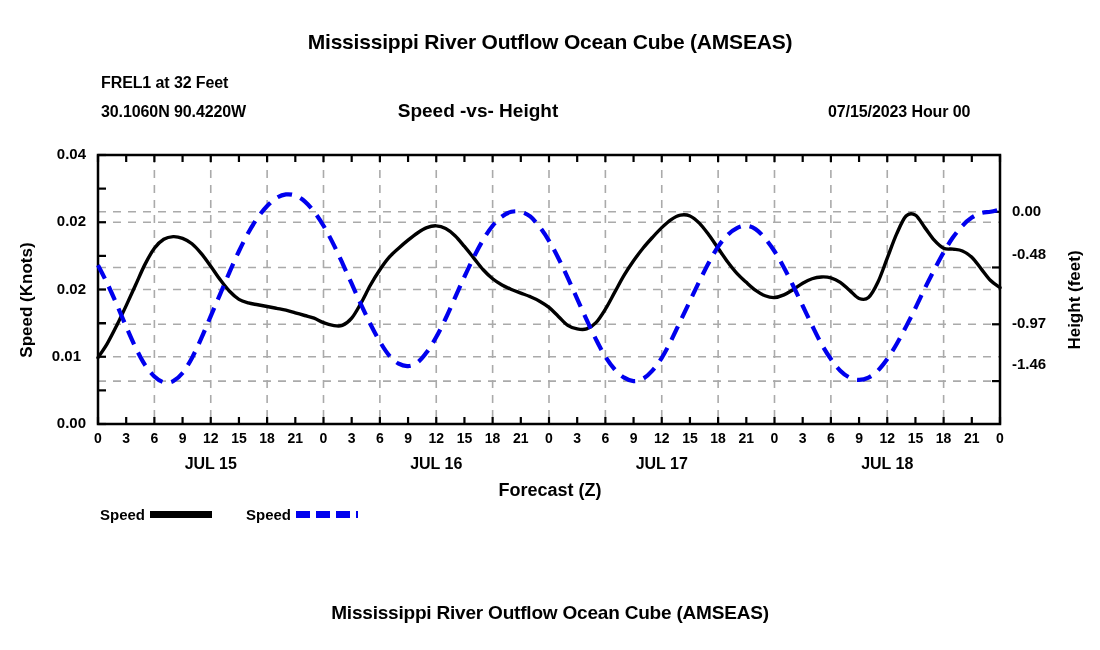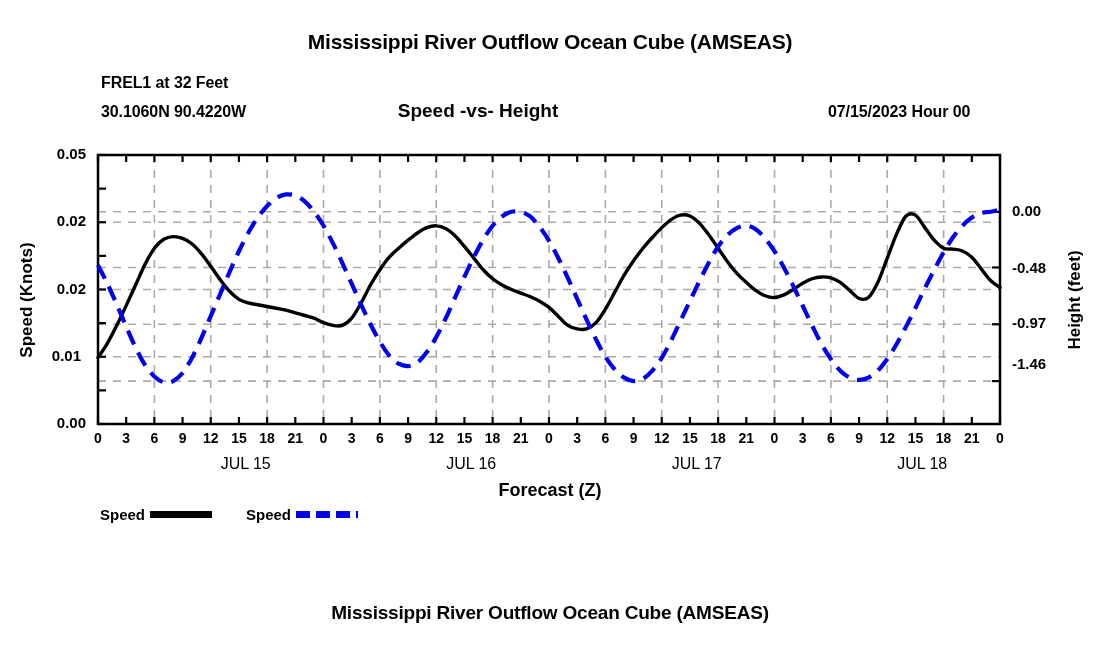--- a/index.html
+++ b/index.html
@@ -115,22 +115,22 @@
     width: 70px;
   }
   .xtick {
     font-size: 14px;
     font-weight: bold;
     text-align: center;
     width: 26px;
   }
   .daylabel {
     font-size: 16px;
-    font-weight: normal;
-    text-align: right;
+    font-weight: bold;
+    text-align: center;
     width: 120px;
   }
 
   #legend {
     top: 506px;
     left: 100px;
     display: flex;
     align-items: center;
     gap: 6px;
     font-size: 15px;
@@ -284,29 +284,29 @@
       <line x1="1000" x2="992" y1="267.4698275862069" y2="267.4698275862069" stroke="#000" stroke-width="2.2"></line>
       <line x1="1000" x2="992" y1="324.2844827586207" y2="324.2844827586207" stroke="#000" stroke-width="2.2"></line>
       <line x1="1000" x2="992" y1="381.0991379310345" y2="381.0991379310345" stroke="#000" stroke-width="2.2"></line>
     </g>
   <rect id="plot-frame" x="98" y="155" width="902" height="269" fill="none" stroke="#000000" stroke-width="2.5"></rect>
   <path id="series-speed" fill="none" stroke="#000000" stroke-width="3.4" stroke-linejoin="round" stroke-linecap="round" d="M 98.00 357.65 C 99.57 355.26, 104.26 348.68, 107.40 343.30 C 110.53 337.92, 113.66 331.64, 116.79 325.37 C 119.92 319.09, 123.06 312.37, 126.19 305.64 C 129.32 298.91, 132.45 291.89, 135.58 285.02 C 138.72 278.14, 141.85 270.52, 144.98 264.39 C 148.11 258.27, 151.24 252.44, 154.38 248.25 C 157.51 244.07, 160.64 241.23, 163.77 239.29 C 166.90 237.34, 170.03 236.75, 173.17 236.60 C 176.30 236.45, 179.43 237.19, 182.56 238.39 C 185.69 239.59, 188.83 241.23, 191.96 243.77 C 195.09 246.31, 198.22 249.90, 201.35 253.63 C 204.49 257.37, 207.62 261.85, 210.75 266.19 C 213.88 270.52, 217.01 275.45, 220.15 279.64 C 223.28 283.82, 226.41 288.01, 229.54 291.29 C 232.67 294.58, 235.81 297.42, 238.94 299.36 C 242.07 301.31, 245.20 302.05, 248.33 302.95 C 251.47 303.85, 254.60 304.15, 257.73 304.74 C 260.86 305.34, 263.99 305.94, 267.13 306.54 C 270.26 307.13, 273.39 307.73, 276.52 308.33 C 279.65 308.93, 282.78 309.38, 285.92 310.12 C 289.05 310.87, 292.18 311.92, 295.31 312.81 C 298.44 313.71, 301.58 314.61, 304.71 315.50 C 307.84 316.40, 310.97 317.00, 314.10 318.19 C 317.24 319.39, 320.37 321.48, 323.50 322.68 C 326.63 323.87, 329.76 324.92, 332.90 325.37 C 336.03 325.81, 339.16 326.56, 342.29 325.37 C 345.42 324.17, 348.56 321.93, 351.69 318.19 C 354.82 314.46, 357.95 308.48, 361.08 302.95 C 364.22 297.42, 367.35 290.55, 370.48 285.02 C 373.61 279.49, 376.74 274.41, 379.88 269.77 C 383.01 265.14, 386.14 260.81, 389.27 257.22 C 392.40 253.63, 395.53 251.09, 398.67 248.25 C 401.80 245.41, 404.93 242.72, 408.06 240.18 C 411.19 237.64, 414.33 235.10, 417.46 233.01 C 420.59 230.92, 423.72 228.83, 426.85 227.63 C 429.99 226.43, 433.12 225.69, 436.25 225.84 C 439.38 225.99, 442.51 226.88, 445.65 228.53 C 448.78 230.17, 451.91 232.71, 455.04 235.70 C 458.17 238.69, 461.31 242.72, 464.44 246.46 C 467.57 250.20, 470.70 254.23, 473.83 258.12 C 476.97 262.00, 480.10 266.34, 483.23 269.77 C 486.36 273.21, 489.49 276.20, 492.63 278.74 C 495.76 281.28, 498.89 283.22, 502.02 285.02 C 505.15 286.81, 508.28 288.15, 511.42 289.50 C 514.55 290.85, 517.68 291.89, 520.81 293.09 C 523.94 294.28, 527.08 295.33, 530.21 296.67 C 533.34 298.02, 536.47 299.36, 539.60 301.16 C 542.74 302.95, 545.87 304.89, 549.00 307.43 C 552.13 309.97, 555.26 313.41, 558.40 316.40 C 561.53 319.39, 564.66 323.27, 567.79 325.37 C 570.92 327.46, 574.06 328.36, 577.19 328.95 C 580.32 329.55, 583.45 330.00, 586.58 328.95 C 589.72 327.91, 592.85 325.96, 595.98 322.68 C 599.11 319.39, 602.24 314.31, 605.38 309.23 C 608.51 304.15, 611.64 297.87, 614.77 292.19 C 617.90 286.51, 621.03 280.38, 624.17 275.15 C 627.30 269.92, 630.43 265.29, 633.56 260.81 C 636.69 256.32, 639.83 252.14, 642.96 248.25 C 646.09 244.37, 649.22 240.93, 652.35 237.49 C 655.49 234.06, 658.62 230.62, 661.75 227.63 C 664.88 224.64, 668.01 221.65, 671.15 219.56 C 674.28 217.47, 677.41 215.67, 680.54 215.08 C 683.67 214.48, 686.81 214.63, 689.94 215.97 C 693.07 217.32, 696.20 220.01, 699.33 223.15 C 702.47 226.28, 705.60 230.62, 708.73 234.80 C 711.86 238.99, 714.99 243.77, 718.13 248.25 C 721.26 252.74, 724.39 257.52, 727.52 261.70 C 730.65 265.89, 733.78 269.92, 736.92 273.36 C 740.05 276.80, 743.18 279.49, 746.31 282.33 C 749.44 285.17, 752.58 288.15, 755.71 290.40 C 758.84 292.64, 761.97 294.58, 765.10 295.78 C 768.24 296.97, 771.37 297.72, 774.50 297.57 C 777.63 297.42, 780.76 296.23, 783.90 294.88 C 787.03 293.53, 790.16 291.44, 793.29 289.50 C 796.42 287.56, 799.56 285.02, 802.69 283.22 C 805.82 281.43, 808.95 279.79, 812.08 278.74 C 815.22 277.69, 818.35 277.10, 821.48 276.95 C 824.61 276.80, 827.74 276.95, 830.88 277.84 C 834.01 278.74, 837.14 280.23, 840.27 282.33 C 843.40 284.42, 846.53 287.71, 849.67 290.40 C 852.80 293.09, 855.93 297.27, 859.06 298.47 C 862.19 299.66, 865.33 300.26, 868.46 297.57 C 871.59 294.88, 874.72 288.90, 877.85 282.33 C 880.99 275.75, 884.12 266.19, 887.25 258.12 C 890.38 250.05, 893.51 240.93, 896.65 233.91 C 899.78 226.88, 902.91 219.11, 906.04 215.97 C 909.17 212.83, 912.31 213.13, 915.44 215.08 C 918.57 217.02, 921.70 223.45, 924.83 227.63 C 927.97 231.81, 931.10 236.75, 934.23 240.18 C 937.36 243.62, 940.49 246.76, 943.63 248.25 C 946.76 249.75, 949.89 248.70, 953.02 249.15 C 956.15 249.60, 959.28 249.60, 962.42 250.94 C 965.55 252.29, 968.68 254.23, 971.81 257.22 C 974.94 260.21, 978.08 264.99, 981.21 268.88 C 984.34 272.76, 987.47 277.39, 990.60 280.53 C 993.74 283.67, 998.43 286.51, 1000.00 287.71"></path>
   <path id="series-height" fill="none" stroke="#0000ee" stroke-width="4.2" stroke-linejoin="round" stroke-linecap="butt" stroke-dasharray="15 9" d="M 98.00 265.15 C 99.57 268.24, 104.26 277.13, 107.40 283.70 C 110.53 290.27, 113.66 297.42, 116.79 304.57 C 119.92 311.72, 123.06 319.45, 126.19 326.60 C 129.32 333.75, 132.45 341.10, 135.58 347.47 C 138.72 353.85, 141.85 360.04, 144.98 364.87 C 148.11 369.70, 151.24 373.56, 154.38 376.46 C 157.51 379.36, 160.64 381.49, 163.77 382.26 C 166.90 383.03, 170.03 382.65, 173.17 381.10 C 176.30 379.55, 179.43 376.85, 182.56 372.98 C 185.69 369.12, 188.83 363.71, 191.96 357.91 C 195.09 352.11, 198.22 345.16, 201.35 338.20 C 204.49 331.24, 207.62 323.51, 210.75 316.17 C 213.88 308.82, 217.01 301.48, 220.15 294.14 C 223.28 286.79, 226.41 279.26, 229.54 272.11 C 232.67 264.96, 235.81 257.81, 238.94 251.24 C 242.07 244.67, 245.20 238.29, 248.33 232.69 C 251.47 227.08, 254.60 222.06, 257.73 217.61 C 260.86 213.17, 263.99 209.30, 267.13 206.02 C 270.26 202.73, 273.39 199.83, 276.52 197.90 C 279.65 195.97, 282.78 194.81, 285.92 194.42 C 289.05 194.04, 292.18 194.42, 295.31 195.58 C 298.44 196.74, 301.58 198.67, 304.71 201.38 C 307.84 204.08, 310.97 207.76, 314.10 211.81 C 317.24 215.87, 320.37 220.51, 323.50 225.73 C 326.63 230.95, 329.76 236.94, 332.90 243.12 C 336.03 249.30, 339.16 256.07, 342.29 262.83 C 345.42 269.60, 348.56 276.75, 351.69 283.70 C 354.82 290.66, 357.95 297.81, 361.08 304.57 C 364.22 311.34, 367.35 318.10, 370.48 324.28 C 373.61 330.47, 376.74 336.46, 379.88 341.68 C 383.01 346.89, 386.14 351.92, 389.27 355.59 C 392.40 359.26, 395.53 361.97, 398.67 363.71 C 401.80 365.45, 404.93 366.22, 408.06 366.03 C 411.19 365.83, 414.33 364.87, 417.46 362.55 C 420.59 360.23, 423.72 356.36, 426.85 352.11 C 429.99 347.86, 433.12 342.64, 436.25 337.04 C 439.38 331.43, 442.51 325.06, 445.65 318.49 C 448.78 311.92, 451.91 304.57, 455.04 297.62 C 458.17 290.66, 461.31 283.51, 464.44 276.75 C 467.57 269.98, 470.70 263.22, 473.83 257.03 C 476.97 250.85, 480.10 244.86, 483.23 239.64 C 486.36 234.42, 489.49 229.59, 492.63 225.73 C 495.76 221.86, 498.89 218.77, 502.02 216.45 C 505.15 214.13, 508.28 212.59, 511.42 211.81 C 514.55 211.04, 517.68 211.04, 520.81 211.81 C 523.94 212.59, 527.08 213.94, 530.21 216.45 C 533.34 218.96, 536.47 222.83, 539.60 226.89 C 542.74 230.95, 545.87 235.58, 549.00 240.80 C 552.13 246.02, 555.26 252.01, 558.40 258.19 C 561.53 264.38, 564.66 271.14, 567.79 277.91 C 570.92 284.67, 574.06 291.82, 577.19 298.78 C 580.32 305.73, 583.45 312.88, 586.58 319.65 C 589.72 326.41, 592.85 333.17, 595.98 339.36 C 599.11 345.54, 602.24 351.73, 605.38 356.75 C 608.51 361.77, 611.64 366.03, 614.77 369.50 C 617.90 372.98, 621.03 375.69, 624.17 377.62 C 627.30 379.55, 630.43 380.91, 633.56 381.10 C 636.69 381.29, 639.83 380.52, 642.96 378.78 C 646.09 377.04, 649.22 374.14, 652.35 370.66 C 655.49 367.19, 658.62 362.93, 661.75 357.91 C 664.88 352.89, 668.01 346.70, 671.15 340.52 C 674.28 334.33, 677.41 327.38, 680.54 320.81 C 683.67 314.24, 686.81 307.67, 689.94 301.09 C 693.07 294.52, 696.20 287.76, 699.33 281.38 C 702.47 275.01, 705.60 268.63, 708.73 262.83 C 711.86 257.03, 714.99 251.24, 718.13 246.60 C 721.26 241.96, 724.39 238.10, 727.52 235.00 C 730.65 231.91, 733.78 229.59, 736.92 228.05 C 740.05 226.50, 743.18 225.54, 746.31 225.73 C 749.44 225.92, 752.58 227.08, 755.71 229.21 C 758.84 231.33, 761.97 234.81, 765.10 238.48 C 768.24 242.15, 771.37 246.41, 774.50 251.24 C 777.63 256.07, 780.76 261.67, 783.90 267.47 C 787.03 273.27, 790.16 279.64, 793.29 286.02 C 796.42 292.40, 799.56 299.16, 802.69 305.73 C 805.82 312.30, 808.95 319.07, 812.08 325.44 C 815.22 331.82, 818.35 338.39, 821.48 344.00 C 824.61 349.60, 827.74 354.62, 830.88 359.07 C 834.01 363.51, 837.14 367.57, 840.27 370.66 C 843.40 373.76, 846.53 376.07, 849.67 377.62 C 852.80 379.17, 855.93 379.94, 859.06 379.94 C 862.19 379.94, 865.33 379.17, 868.46 377.62 C 871.59 376.07, 874.72 373.76, 877.85 370.66 C 880.99 367.57, 884.12 363.51, 887.25 359.07 C 890.38 354.62, 893.51 349.41, 896.65 344.00 C 899.78 338.58, 902.91 332.59, 906.04 326.60 C 909.17 320.61, 912.31 314.43, 915.44 308.05 C 918.57 301.67, 921.70 294.72, 924.83 288.34 C 927.97 281.96, 931.10 275.78, 934.23 269.79 C 937.36 263.80, 940.49 257.81, 943.63 252.40 C 946.76 246.99, 949.89 241.77, 953.02 237.32 C 956.15 232.88, 959.28 229.01, 962.42 225.73 C 965.55 222.44, 968.68 219.74, 971.81 217.61 C 974.94 215.49, 978.08 213.94, 981.21 212.97 C 984.34 212.01, 987.47 212.39, 990.60 211.81 C 993.74 211.23, 998.43 209.88, 1000.00 209.50"></path>
 </svg>
 
 <div id="ytick-left-layer">
-    <div class="abs ytick-left" style="left: 16px; top: 145px;">0.05</div>
+    <div class="abs ytick-left" style="left: 16px; top: 145px;">0.04</div>
     <div class="abs ytick-left" style="left: 16px; top: 212.25px;">0.02</div>
     <div class="abs ytick-left" style="left: 16px; top: 279.5px;">0.02</div>
     <div class="abs ytick-left" style="left: 11px; top: 346.75px; text-align: right;">0.01</div>
     <div class="abs ytick-left" style="left: 16px; top: 414px;">0.00</div>
   </div>
 <div id="ytick-right-layer">
     <div class="abs ytick-right" style="left: 1012px; top: 201.815px;">0.00</div>
-    <div class="abs ytick-right" style="left: 1012px; top: 259px;">-0.48</div>
+    <div class="abs ytick-right" style="left: 1012px; top: 245px;">-0.48</div>
     <div class="abs ytick-right" style="left: 1012px; top: 314.284px;">-0.97</div>
     <div class="abs ytick-right" style="left: 1012px; top: 355px;">-1.46</div>
   </div>
 <div id="xtick-layer">
     <div class="abs xtick" style="left: 85px; top: 430px;">0</div>
     <div class="abs xtick" style="left: 113.188px; top: 430px;">3</div>
     <div class="abs xtick" style="left: 141.375px; top: 430px;">6</div>
     <div class="abs xtick" style="left: 169.562px; top: 430px;">9</div>
     <div class="abs xtick" style="left: 197.75px; top: 430px;">12</div>
     <div class="abs xtick" style="left: 225.938px; top: 430px;">15</div>

